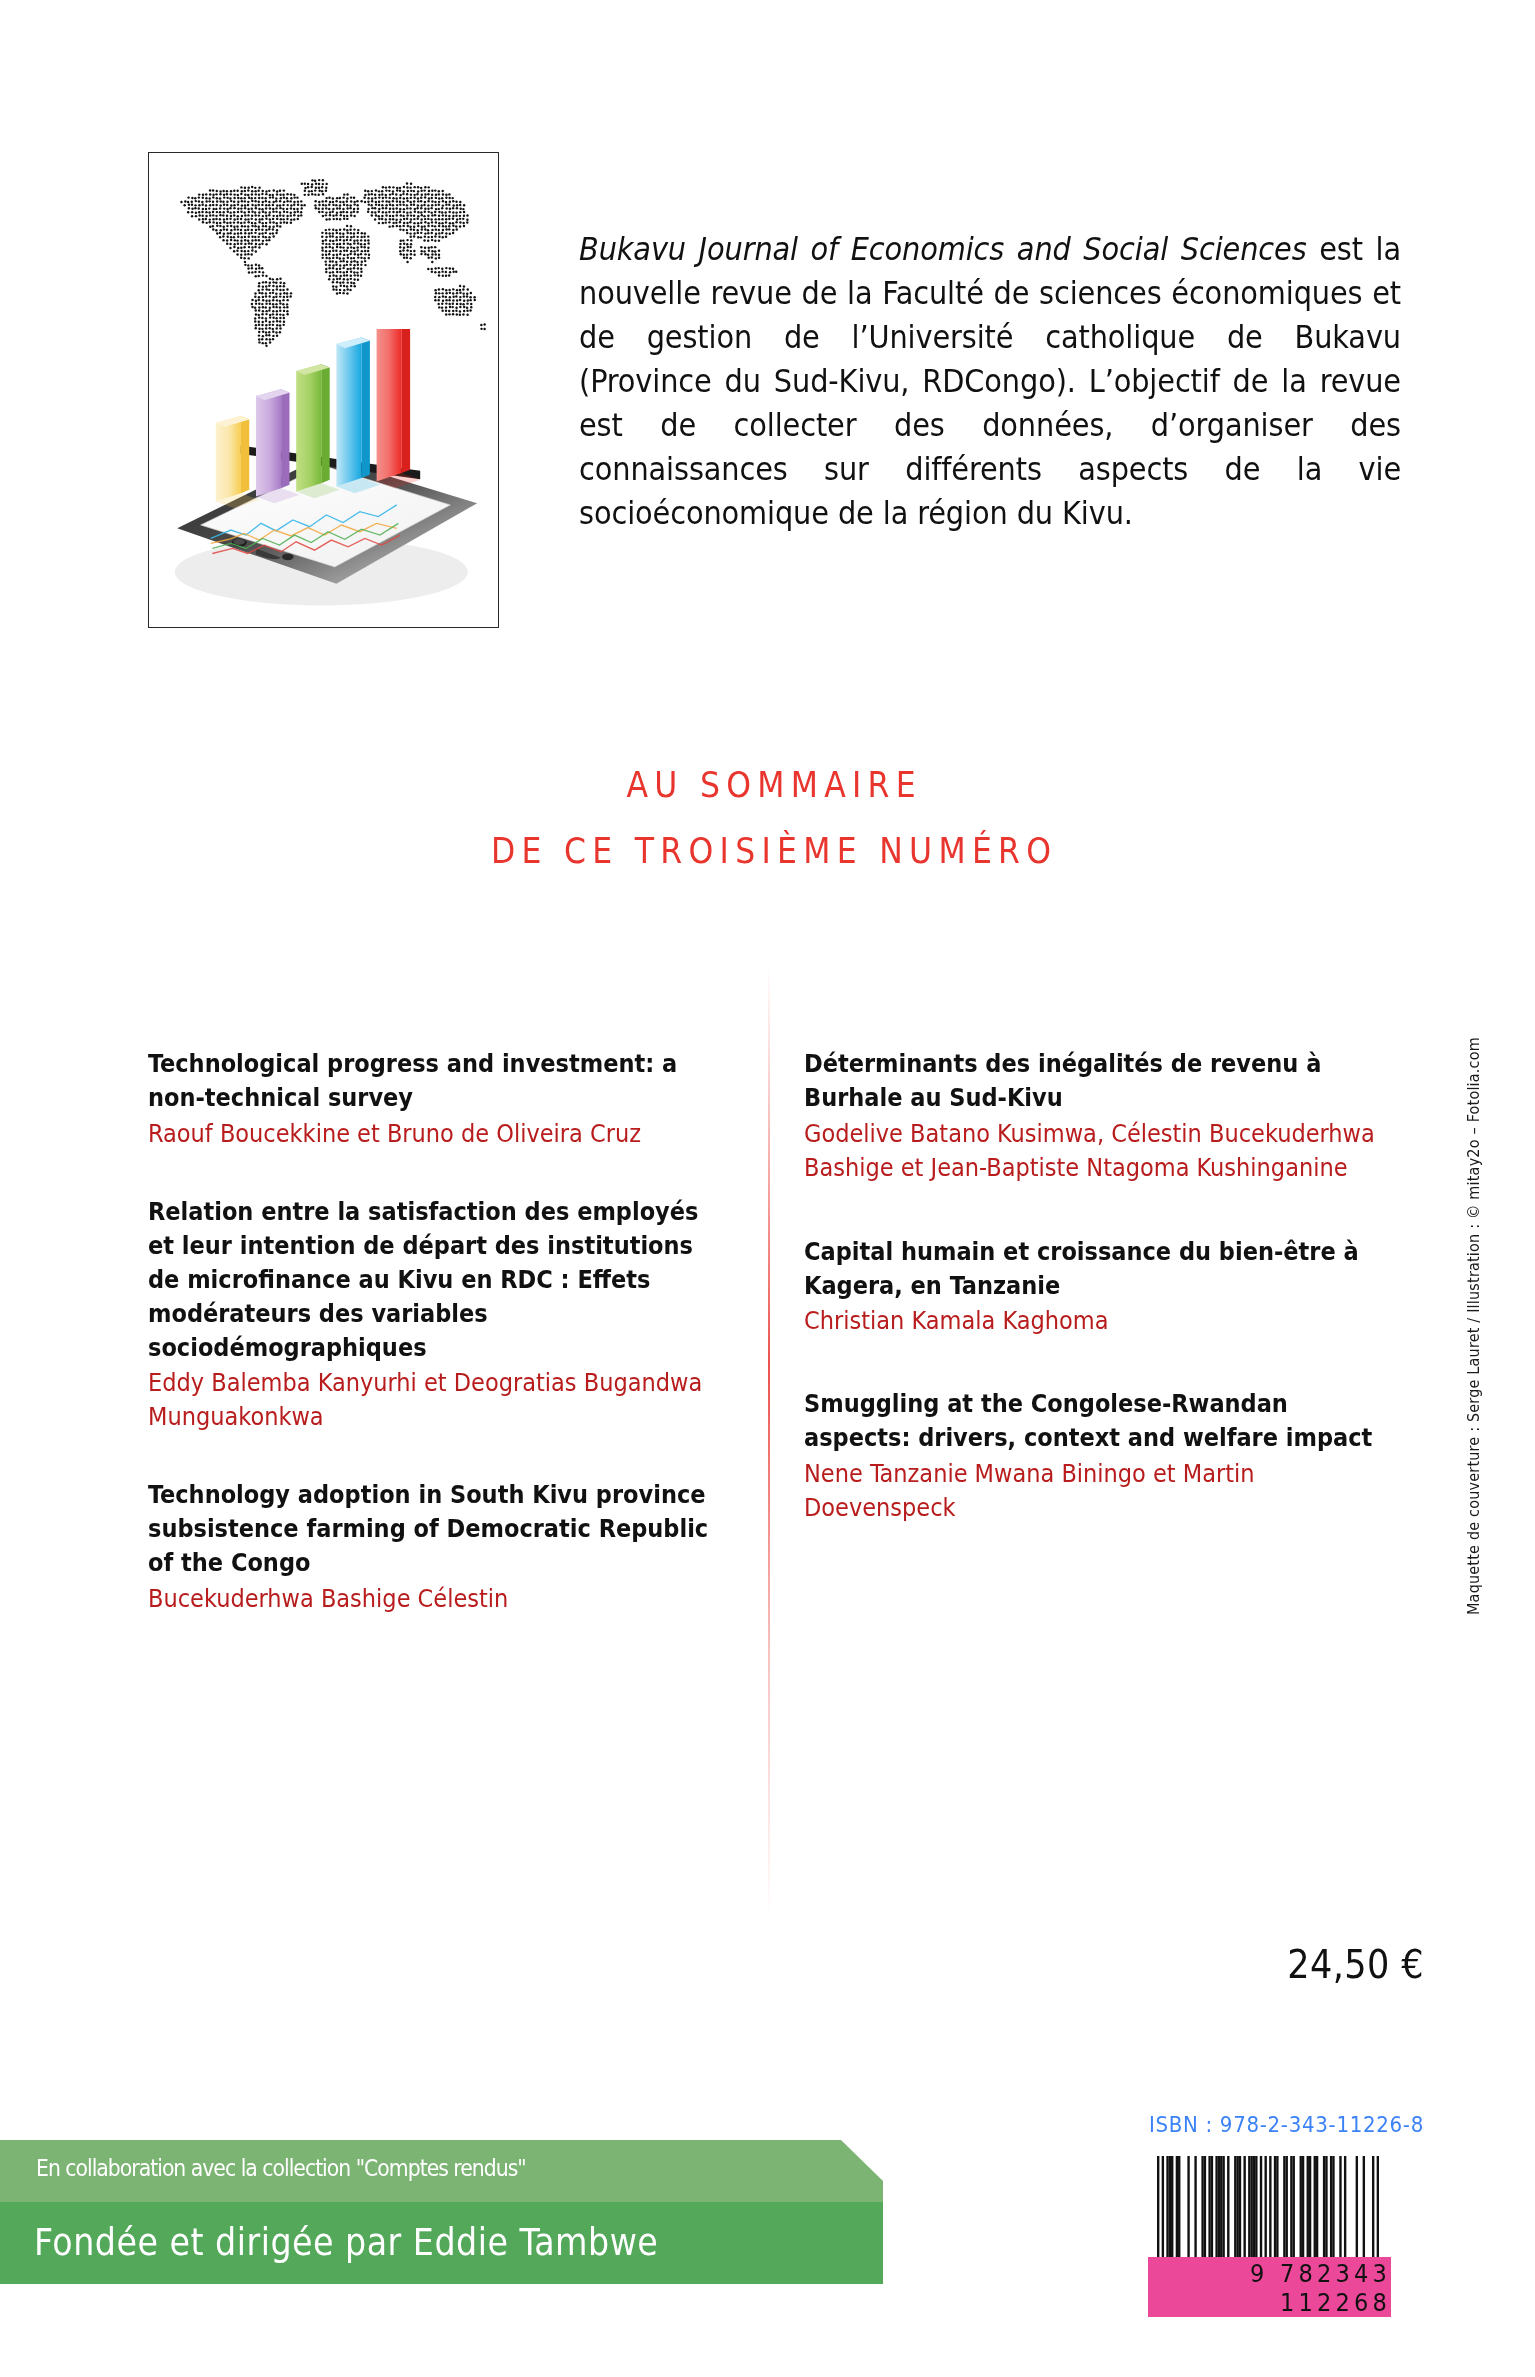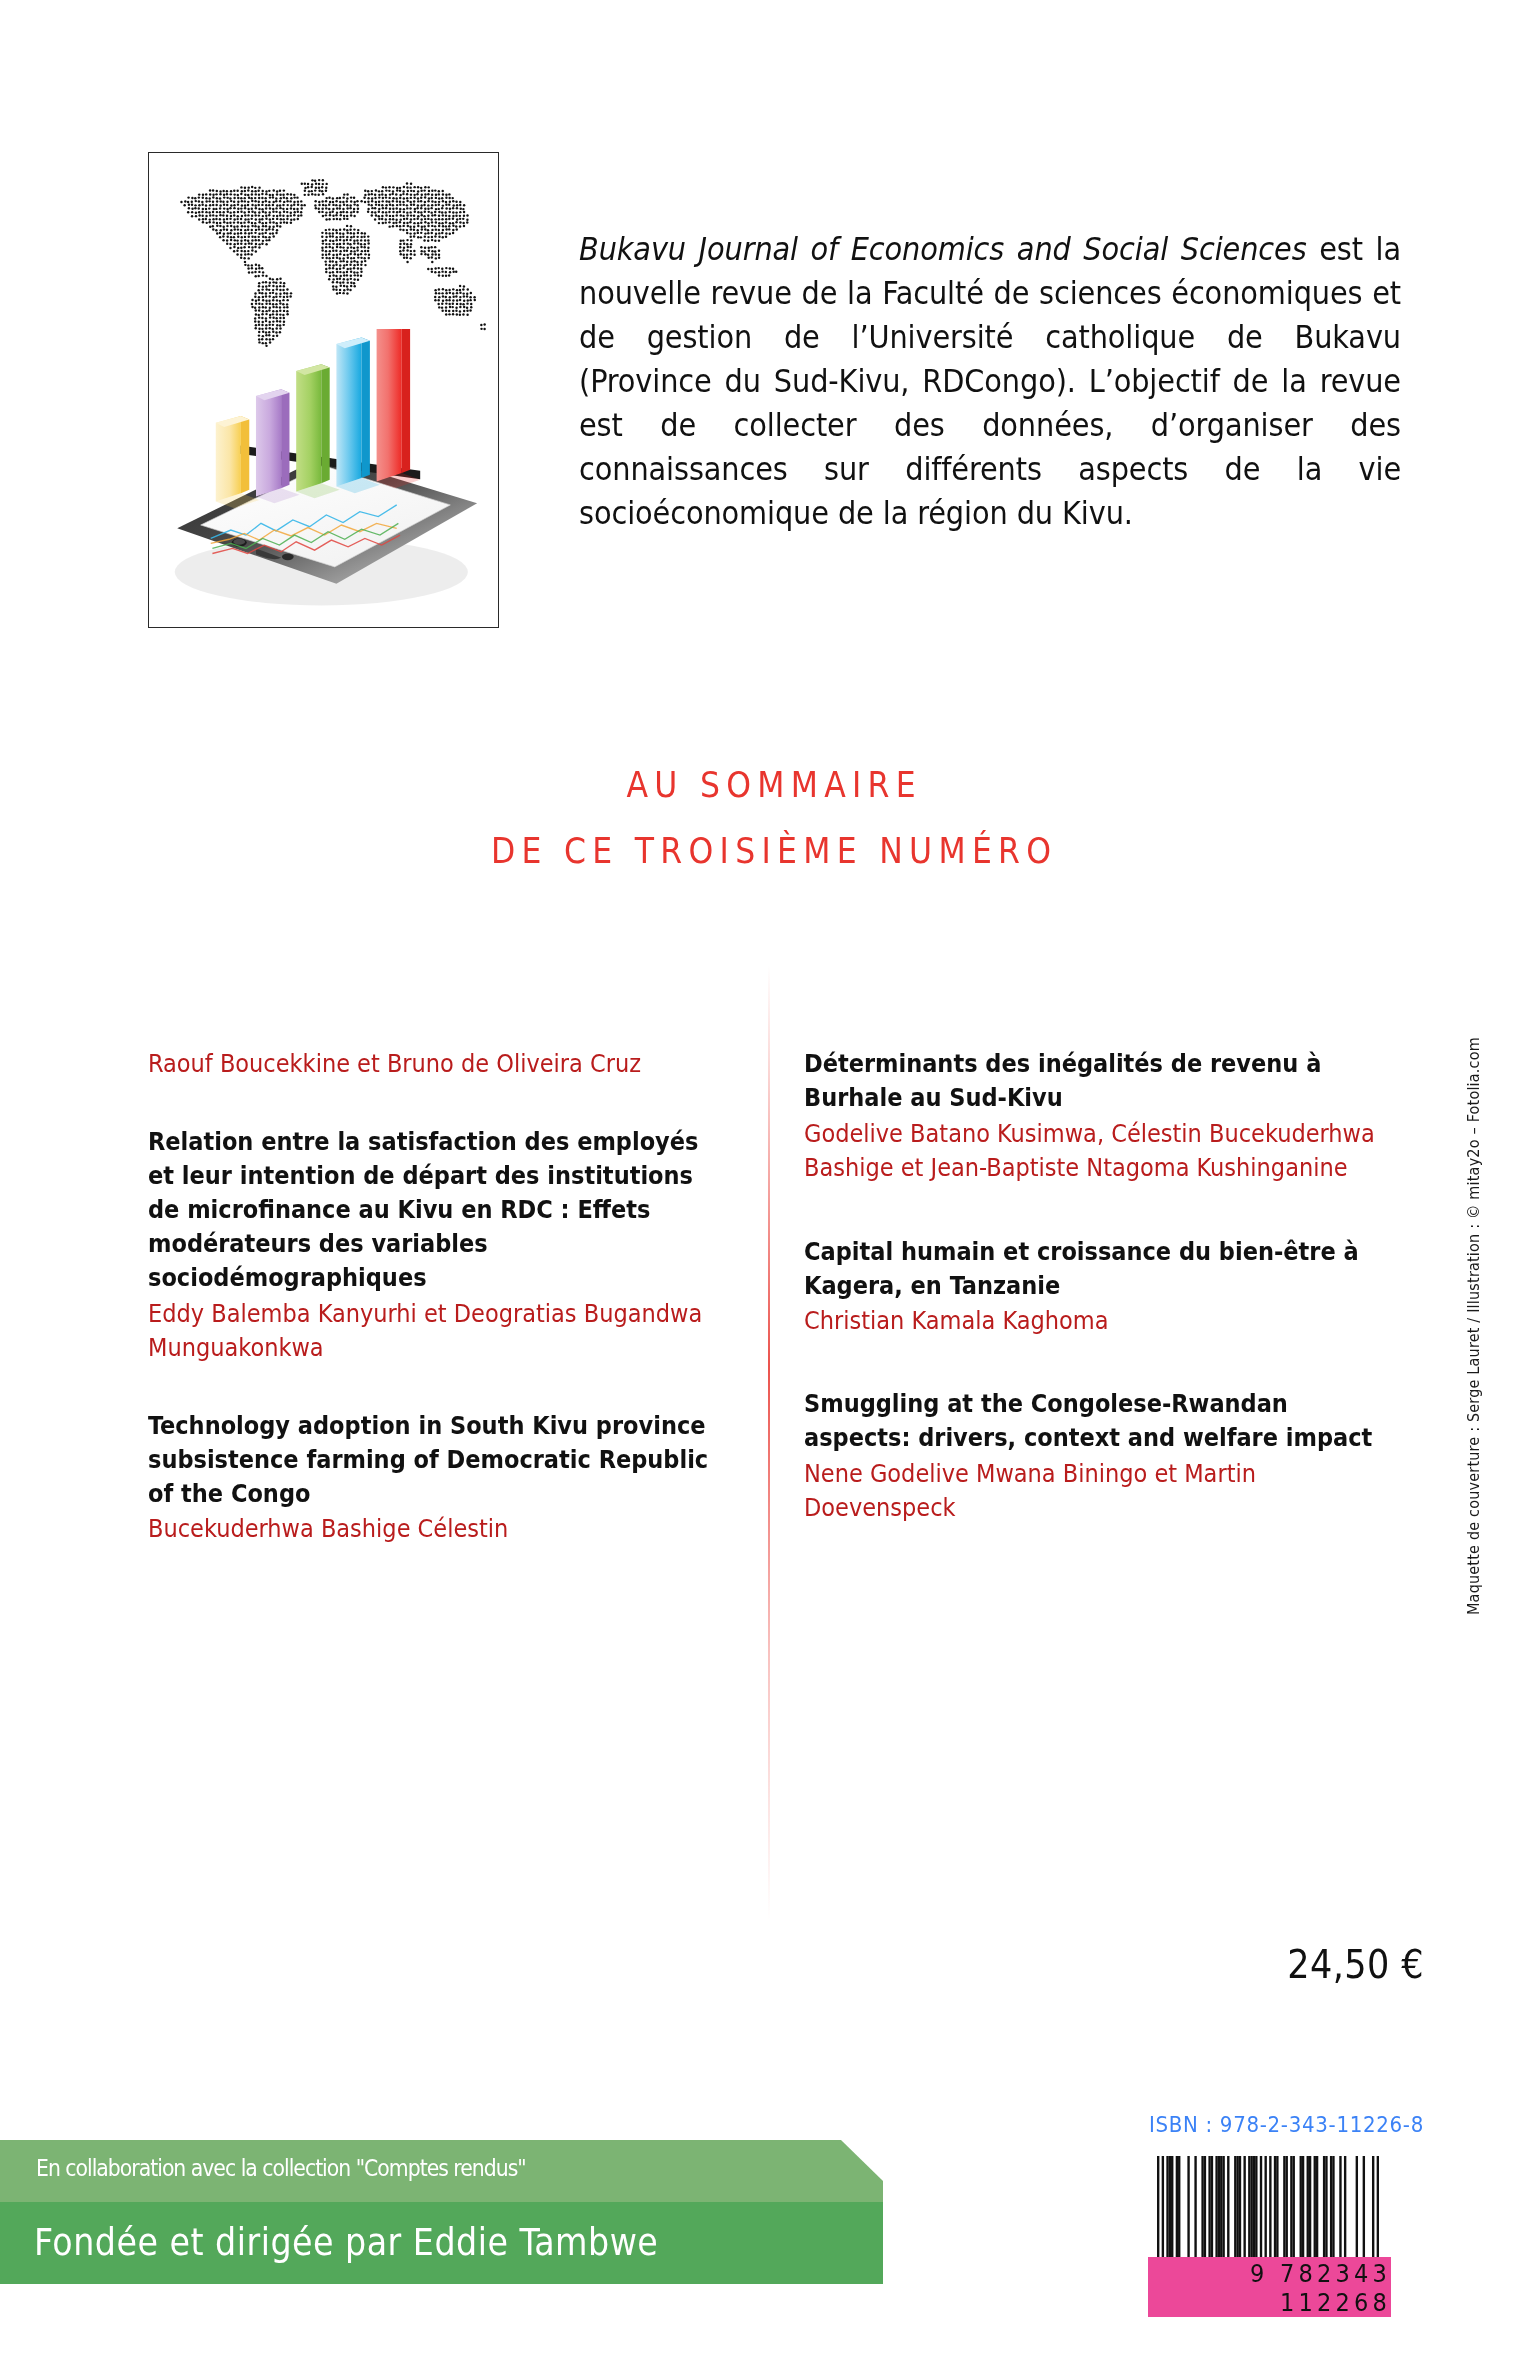--- a/index.html
+++ b/index.html
@@ -1776,20 +1776,21 @@
 
 <p id="intro-paragraph"><span class="journal-name">Bukavu Journal of Economics and Social Sciences</span><span> est la nouvelle revue de la Faculté de sciences économiques et de gestion de l’Université catholique de Bukavu (Province du Sud-Kivu, RDCongo). L’objectif de la revue est de collecter des données, d’organiser des connaissances sur différents aspects de la vie socioéconomique de la région du Kivu.</span></p>
 
 <div class="sommaire-line" id="sommaire-line-1">AU SOMMAIRE</div>
 <div class="sommaire-line" id="sommaire-line-2">DE CE TROISIÈME NUMÉRO</div>
 
 <div id="toc-divider"></div>
 
 <div class="toc-col" id="toc-col-left">
   <div class="toc-entry">
+    <div class="toc-title">Technological progress and investment: a non-technical survey</div>
     <div class="toc-authors">Raouf Boucekkine et Bruno de Oliveira Cruz</div>
   </div>
   <div class="toc-entry">
     <div class="toc-title">Relation entre la satisfaction des employés et leur intention de départ des institutions de microfinance au Kivu en RDC : Effets modérateurs des variables sociodémographiques</div>
     <div class="toc-authors">Eddy Balemba Kanyurhi
 et Deogratias Bugandwa Munguakonkwa</div>
   </div>
   <div class="toc-entry">
     <div class="toc-title">Technology adoption in South Kivu province subsistence farming of Democratic Republic of the Congo</div>
     <div class="toc-authors">Bucekuderhwa Bashige Célestin</div>
@@ -1802,21 +1803,21 @@
     <div class="toc-authors">Godelive Batano Kusimwa,
 Célestin Bucekuderhwa Bashige
 et Jean-Baptiste Ntagoma Kushinganine</div>
   </div>
   <div class="toc-entry" style="margin-top:50px;">
     <div class="toc-title">Capital humain et croissance du bien-être à Kagera, en Tanzanie</div>
     <div class="toc-authors">Christian Kamala Kaghoma</div>
   </div>
   <div class="toc-entry" style="margin-top:49px;">
     <div class="toc-title">Smuggling at the Congolese-Rwandan aspects: drivers, context and welfare impact</div>
-    <div class="toc-authors">Nene Godelive Mwana Biningo et Martin Doevenspeck</div>
+    <div class="toc-authors">Nene Tanzanie Mwana Biningo et Martin Doevenspeck</div>
   </div>
 </div>
 
 <div id="price-label">24,50 €</div>
 <div id="isbn-label">ISBN : 978-2-343-11226-8</div>
 <div id="barcode-block">
   <svg id="barcode-bars" viewBox="0 0 265 175" preserveAspectRatio="none">
     <g id="barcode-bar-group" fill="#111111">
         <rect x="0.000" y="0" width="2.845" height="175"></rect>
         <rect x="5.579" y="0" width="2.845" height="175"></rect>

